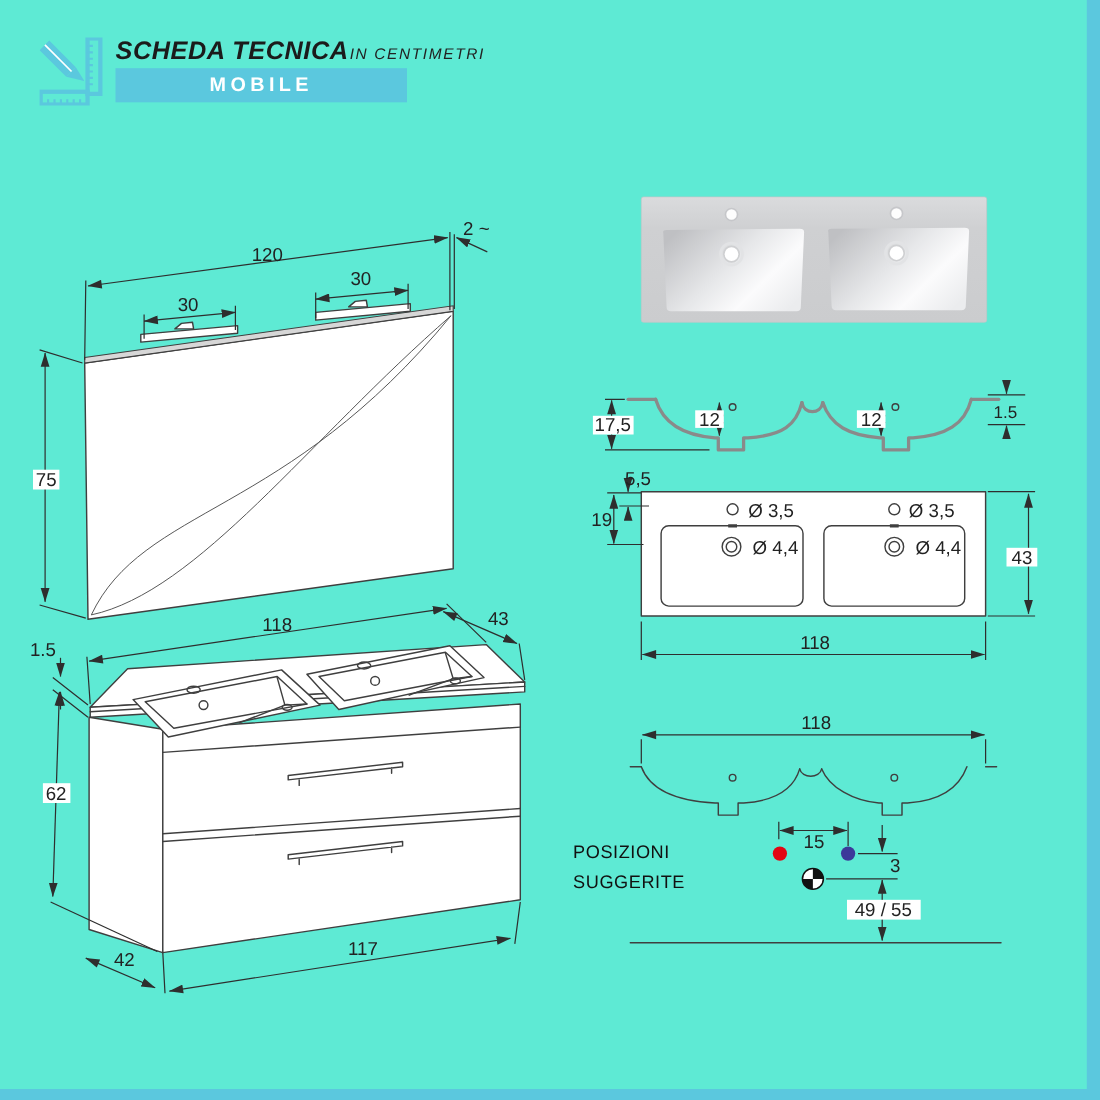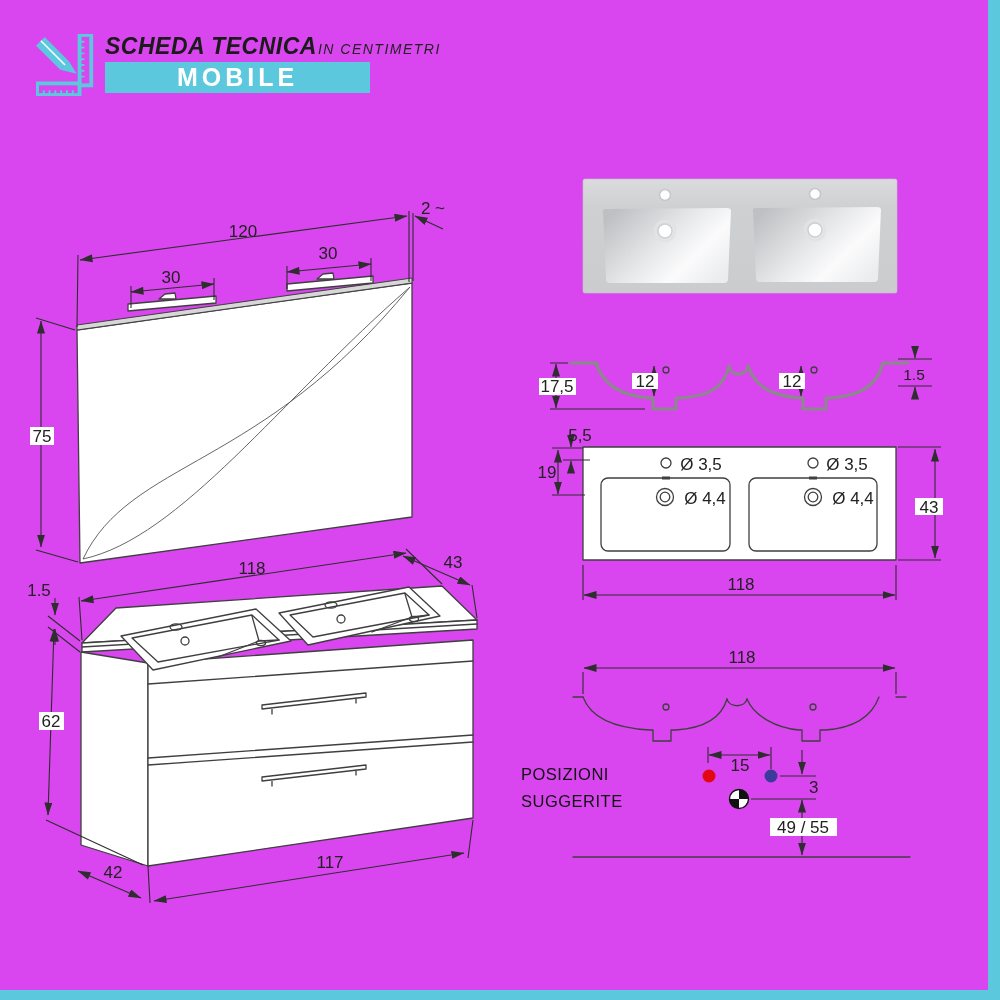--- a/index.html
+++ b/index.html
@@ -1,24 +1,24 @@
 <!DOCTYPE html>
 <html><head>
 <meta charset="utf-8">
 <style>
   html,body{margin:0;padding:0;background:#fff;}
-  #stage{position:relative;width:1000px;height:1000px;background:#d946ef;overflow:hidden;
+  #stage{position:relative;width:1000px;height:1000px;background:#5eead4;overflow:hidden;
          font-family:"Liberation Sans",sans-serif;}
   
   #hdr-icon{position:absolute;left:36px;top:34px;width:62px;height:62px;}
   #hdr-title-row{position:absolute;left:105px;top:33px;width:560px;display:flex;align-items:baseline;}
   #hdr-title{font-style:italic;font-weight:bold;font-size:23px;color:#1b1b1b;letter-spacing:.5px;}
   #hdr-sub{font-style:italic;font-size:14px;color:#222;letter-spacing:1.5px;margin-left:1px;}
   #hdr-banner{position:absolute;left:105px;top:62px;width:265px;height:31px;background:#5BC8DE;
-              color:#fff;font-weight:bold;font-size:25px;letter-spacing:4px;text-align:center;line-height:31px;}
+              color:#fff;font-weight:bold;font-size:18px;letter-spacing:4px;text-align:center;line-height:31px;}
   
   #stripe-right{position:absolute;right:0;top:0;width:12px;height:1000px;background:#5BC8DE;}
   #stripe-bottom{position:absolute;left:0;bottom:0;width:1000px;height:10px;background:#5BC8DE;}
   
   #draw{position:absolute;left:0;top:0;}
   svg text{font-family:"Liberation Sans",sans-serif;font-size:17px;fill:#222;}
   svg text.sm{font-size:15.5px;}
   svg text.cap{font-size:16.5px;fill:#111;letter-spacing:.5px;}
   .dim{stroke:#2e2e2e;stroke-width:1.1;fill:none;}
   .ln{stroke:#3f3f3f;stroke-width:1.3;fill:none;stroke-linejoin:round;stroke-linecap:round;}

